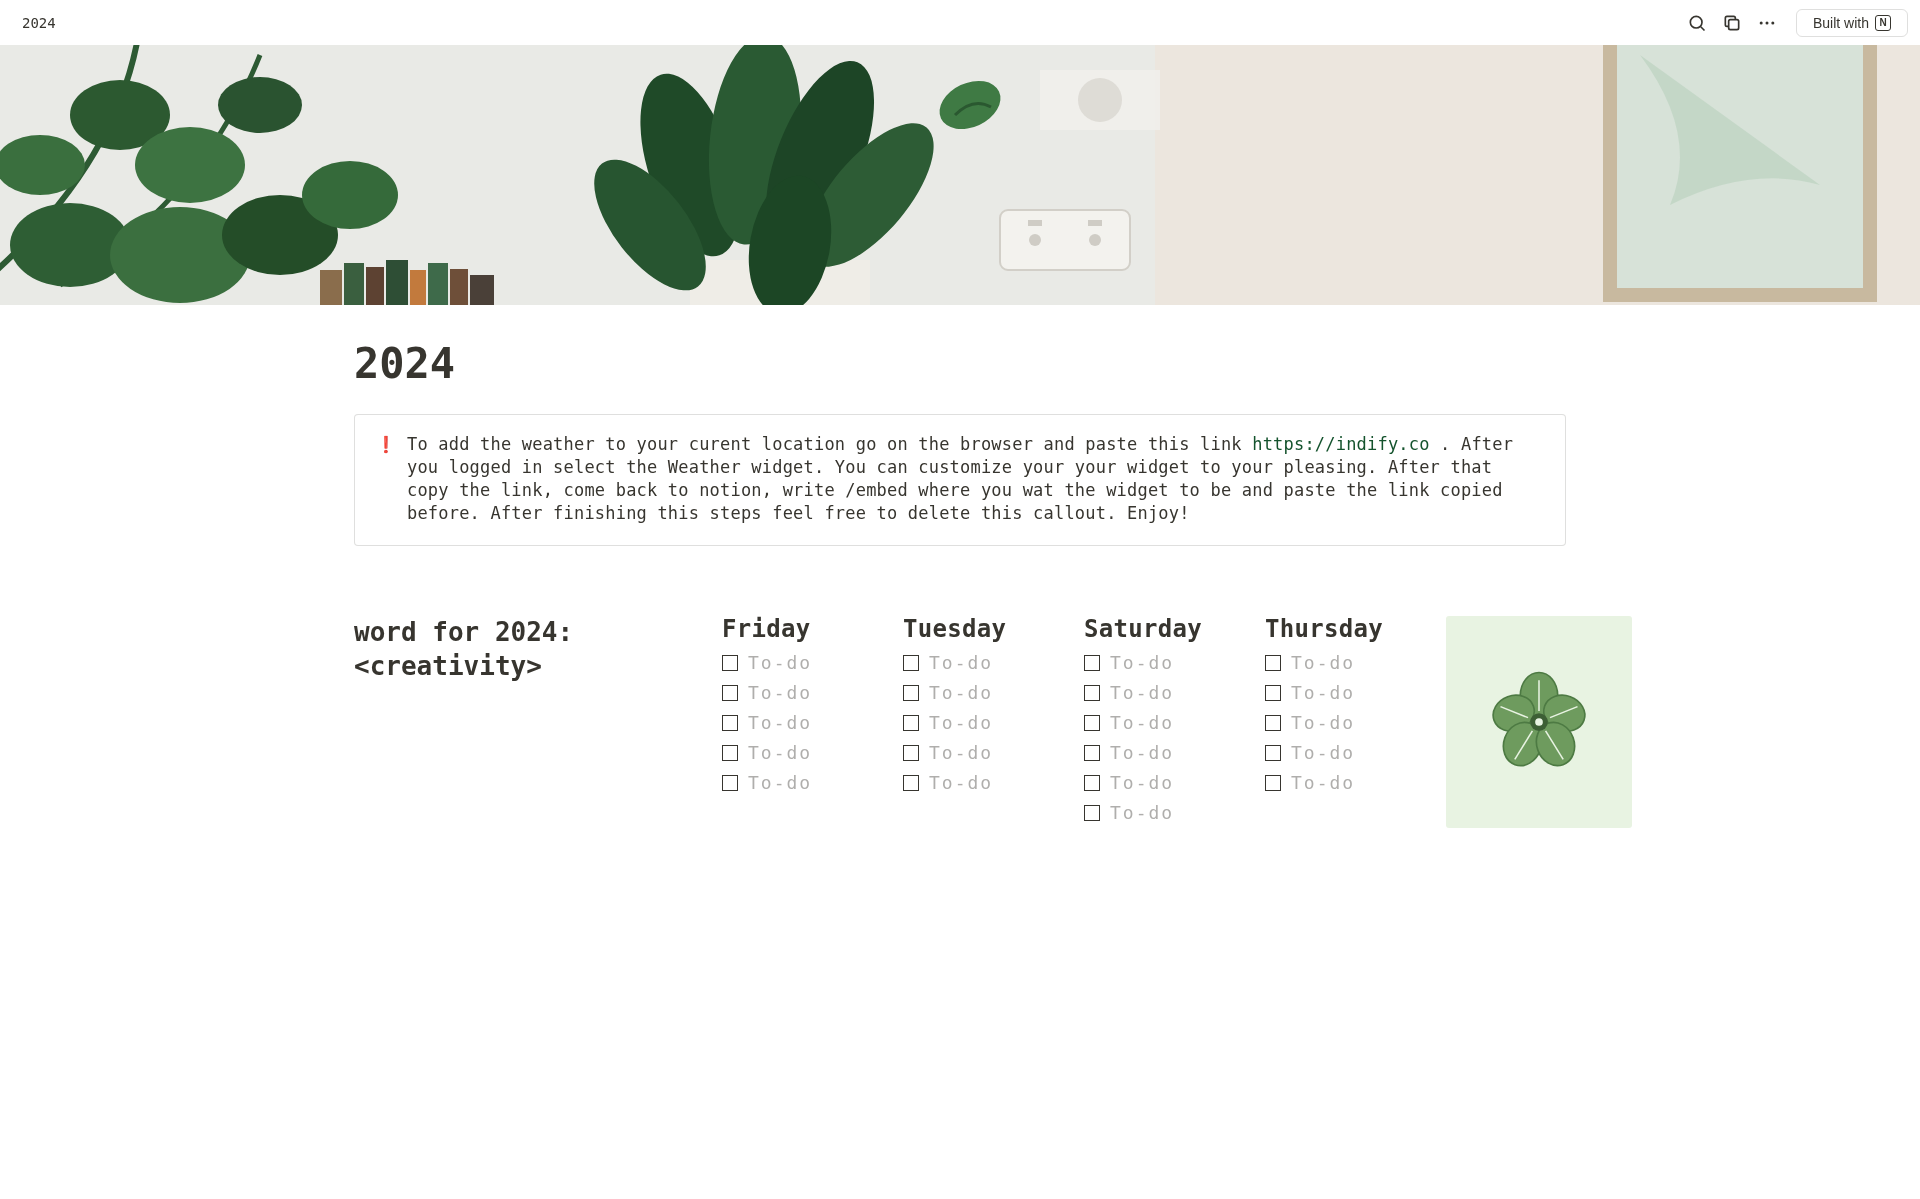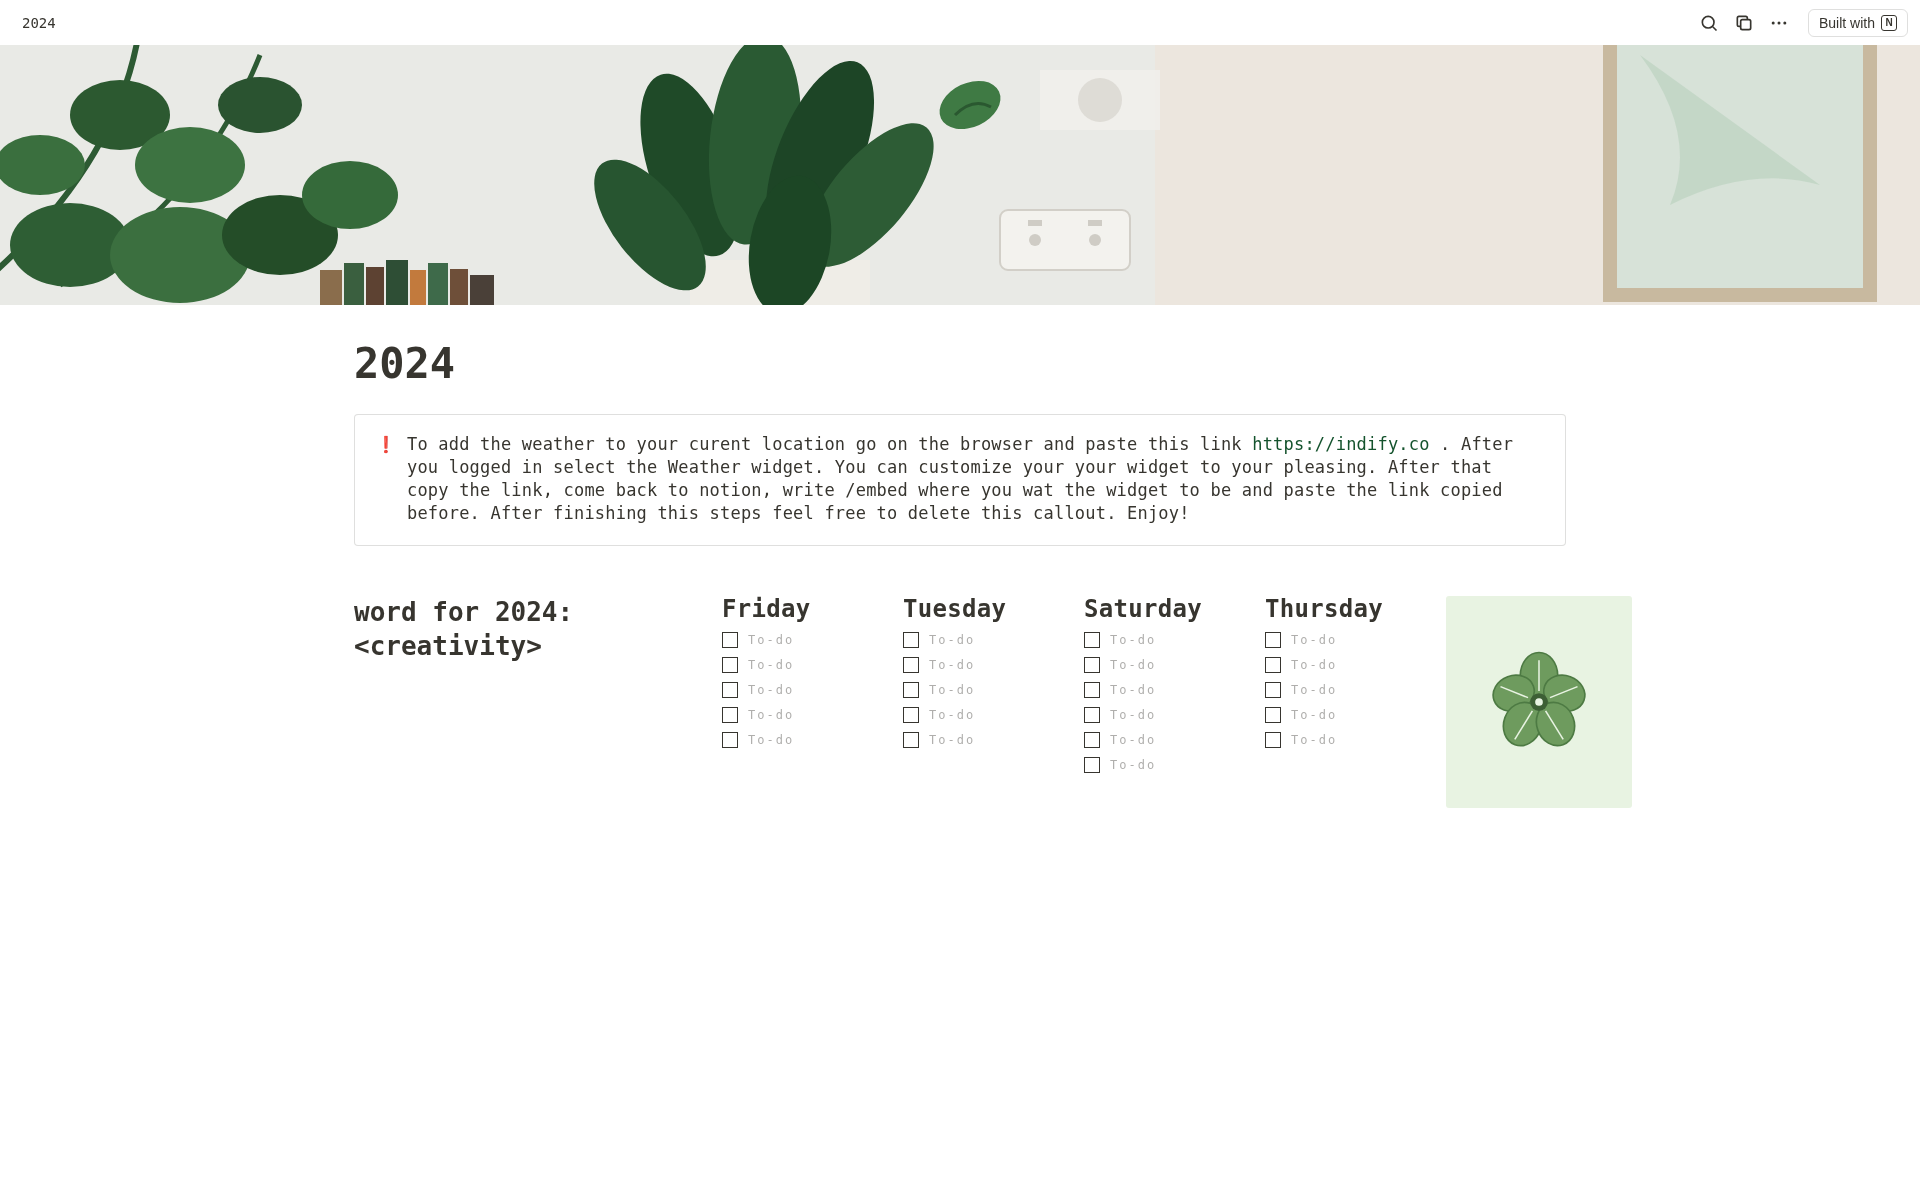--- a/index.html
+++ b/index.html
@@ -4,48 +4,48 @@
 <style>
 * { margin:0; padding:0; box-sizing:border-box; }
 body { font-family: ui-monospace, SFMono-Regular, Menlo, Consolas, monospace; color:#37352f; background:#fff; width:1920px; height:1199px; overflow:hidden; }
 
 
 .topbar { height:45px; display:flex; align-items:center; justify-content:space-between; padding:0 12px 0 16px; border-bottom:0 solid transparent; }
 .breadcrumb { font-size:14px; color:#37352f; cursor:pointer; padding:4px 6px; border-radius:4px; }
 .tb-right { display:flex; align-items:center; gap:2px; }
 .icon-btn { width:33px; height:33px; display:flex; align-items:center; justify-content:center; border-radius:4px; cursor:pointer; color:#37352f; }
 .icon-btn svg { width:20px; height:20px; }
-.built-with { display:flex; align-items:center; gap:6px; font-size:14px; padding:5px 10px; border:1px solid rgba(55,53,47,0.16); border-radius:6px; margin-left:10px; cursor:pointer; color:#37352f; font-family:-apple-system,BlinkMacSystemFont,"Segoe UI",Helvetica,sans-serif; }
+.built-with { display:flex; align-items:center; gap:6px; font-size:14px; padding:5px 16px; border:1px solid rgba(55,53,47,0.16); border-radius:6px; margin-left:10px; cursor:pointer; color:#37352f; font-family:-apple-system,BlinkMacSystemFont,"Segoe UI",Helvetica,sans-serif; }
 .built-with .n { width:16px; height:16px; border:1.5px solid #37352f; border-radius:3px; display:flex; align-items:center; justify-content:center; font-size:10px; font-weight:700; }
 
 
 .cover { height:260px; background:#d8dbd6; position:relative; overflow:hidden; }
 
 
 .page { max-width:1212px; margin:0 auto; padding:0; }
 .page-title { font-size:42px; font-weight:700; margin-top:34px; letter-spacing:0px; }
 
 .callout { margin-top:26px; border:1px solid rgba(55,53,47,0.16); border-radius:4px; padding:18px 22px 20px 22px; display:flex; gap:12px; font-size:17px; line-height:1.35; background:#fff; }
 .callout .ic { flex:0 0 auto; width:18px; display:flex; justify-content:center; font-size:16px; color:#5b3f3f; padding-top:1px; }
 .callout .tx { flex:1; color:#37352f; letter-spacing:0.2px; }
 .callout .tx a { color:#14532d; text-decoration-color:rgba(55,53,47,0.3); cursor:pointer; }
 
-.grid { display:flex; gap:26px; margin-top:50px; align-items:flex-start; }
+.grid { display:flex; gap:26px; margin-top:70px; align-items:flex-start; }
 .col-word { flex:0 0 342px; }
 .col-day { flex:0 0 155px; }
 .col-flower { flex:0 0 186px; margin-left:auto; }
 
 .word-h { font-size:26px; font-weight:700; line-height:1.3; }
 .word-sub { font-size:17px; margin-top:34px; letter-spacing:0.3px; }
 .word-def { font-size:17px; margin-top:26px; line-height:1.35; letter-spacing:0.3px; }
 
 .day-h { font-size:24px; font-weight:700; margin-bottom:8px; letter-spacing:0.3px; word-break:break-all; line-height:1.15; }
 .todo { display:flex; align-items:center; gap:10px; margin:9px 0; cursor:pointer; }
 .todo .box { width:16px; height:16px; border:1.5px solid #37352f; flex-shrink:0; }
-.todo .lbl { font-size:12px; color:rgba(55,53,47,0.4); letter-spacing:2px;text-align:right; }
+.todo .lbl { font-size:18px; color:rgba(55,53,47,0.4); letter-spacing:2px;text-align:right; }
 
 .flower-box { width:186px; height:212px; background:#e8f3e2; border-radius:3px; display:flex; align-items:center; justify-content:center; }
 </style>
 </head>
 <body>
 
 <div class="topbar">
   <div class="breadcrumb">2024</div>
   <div class="tb-right">
     <div class="icon-btn">

